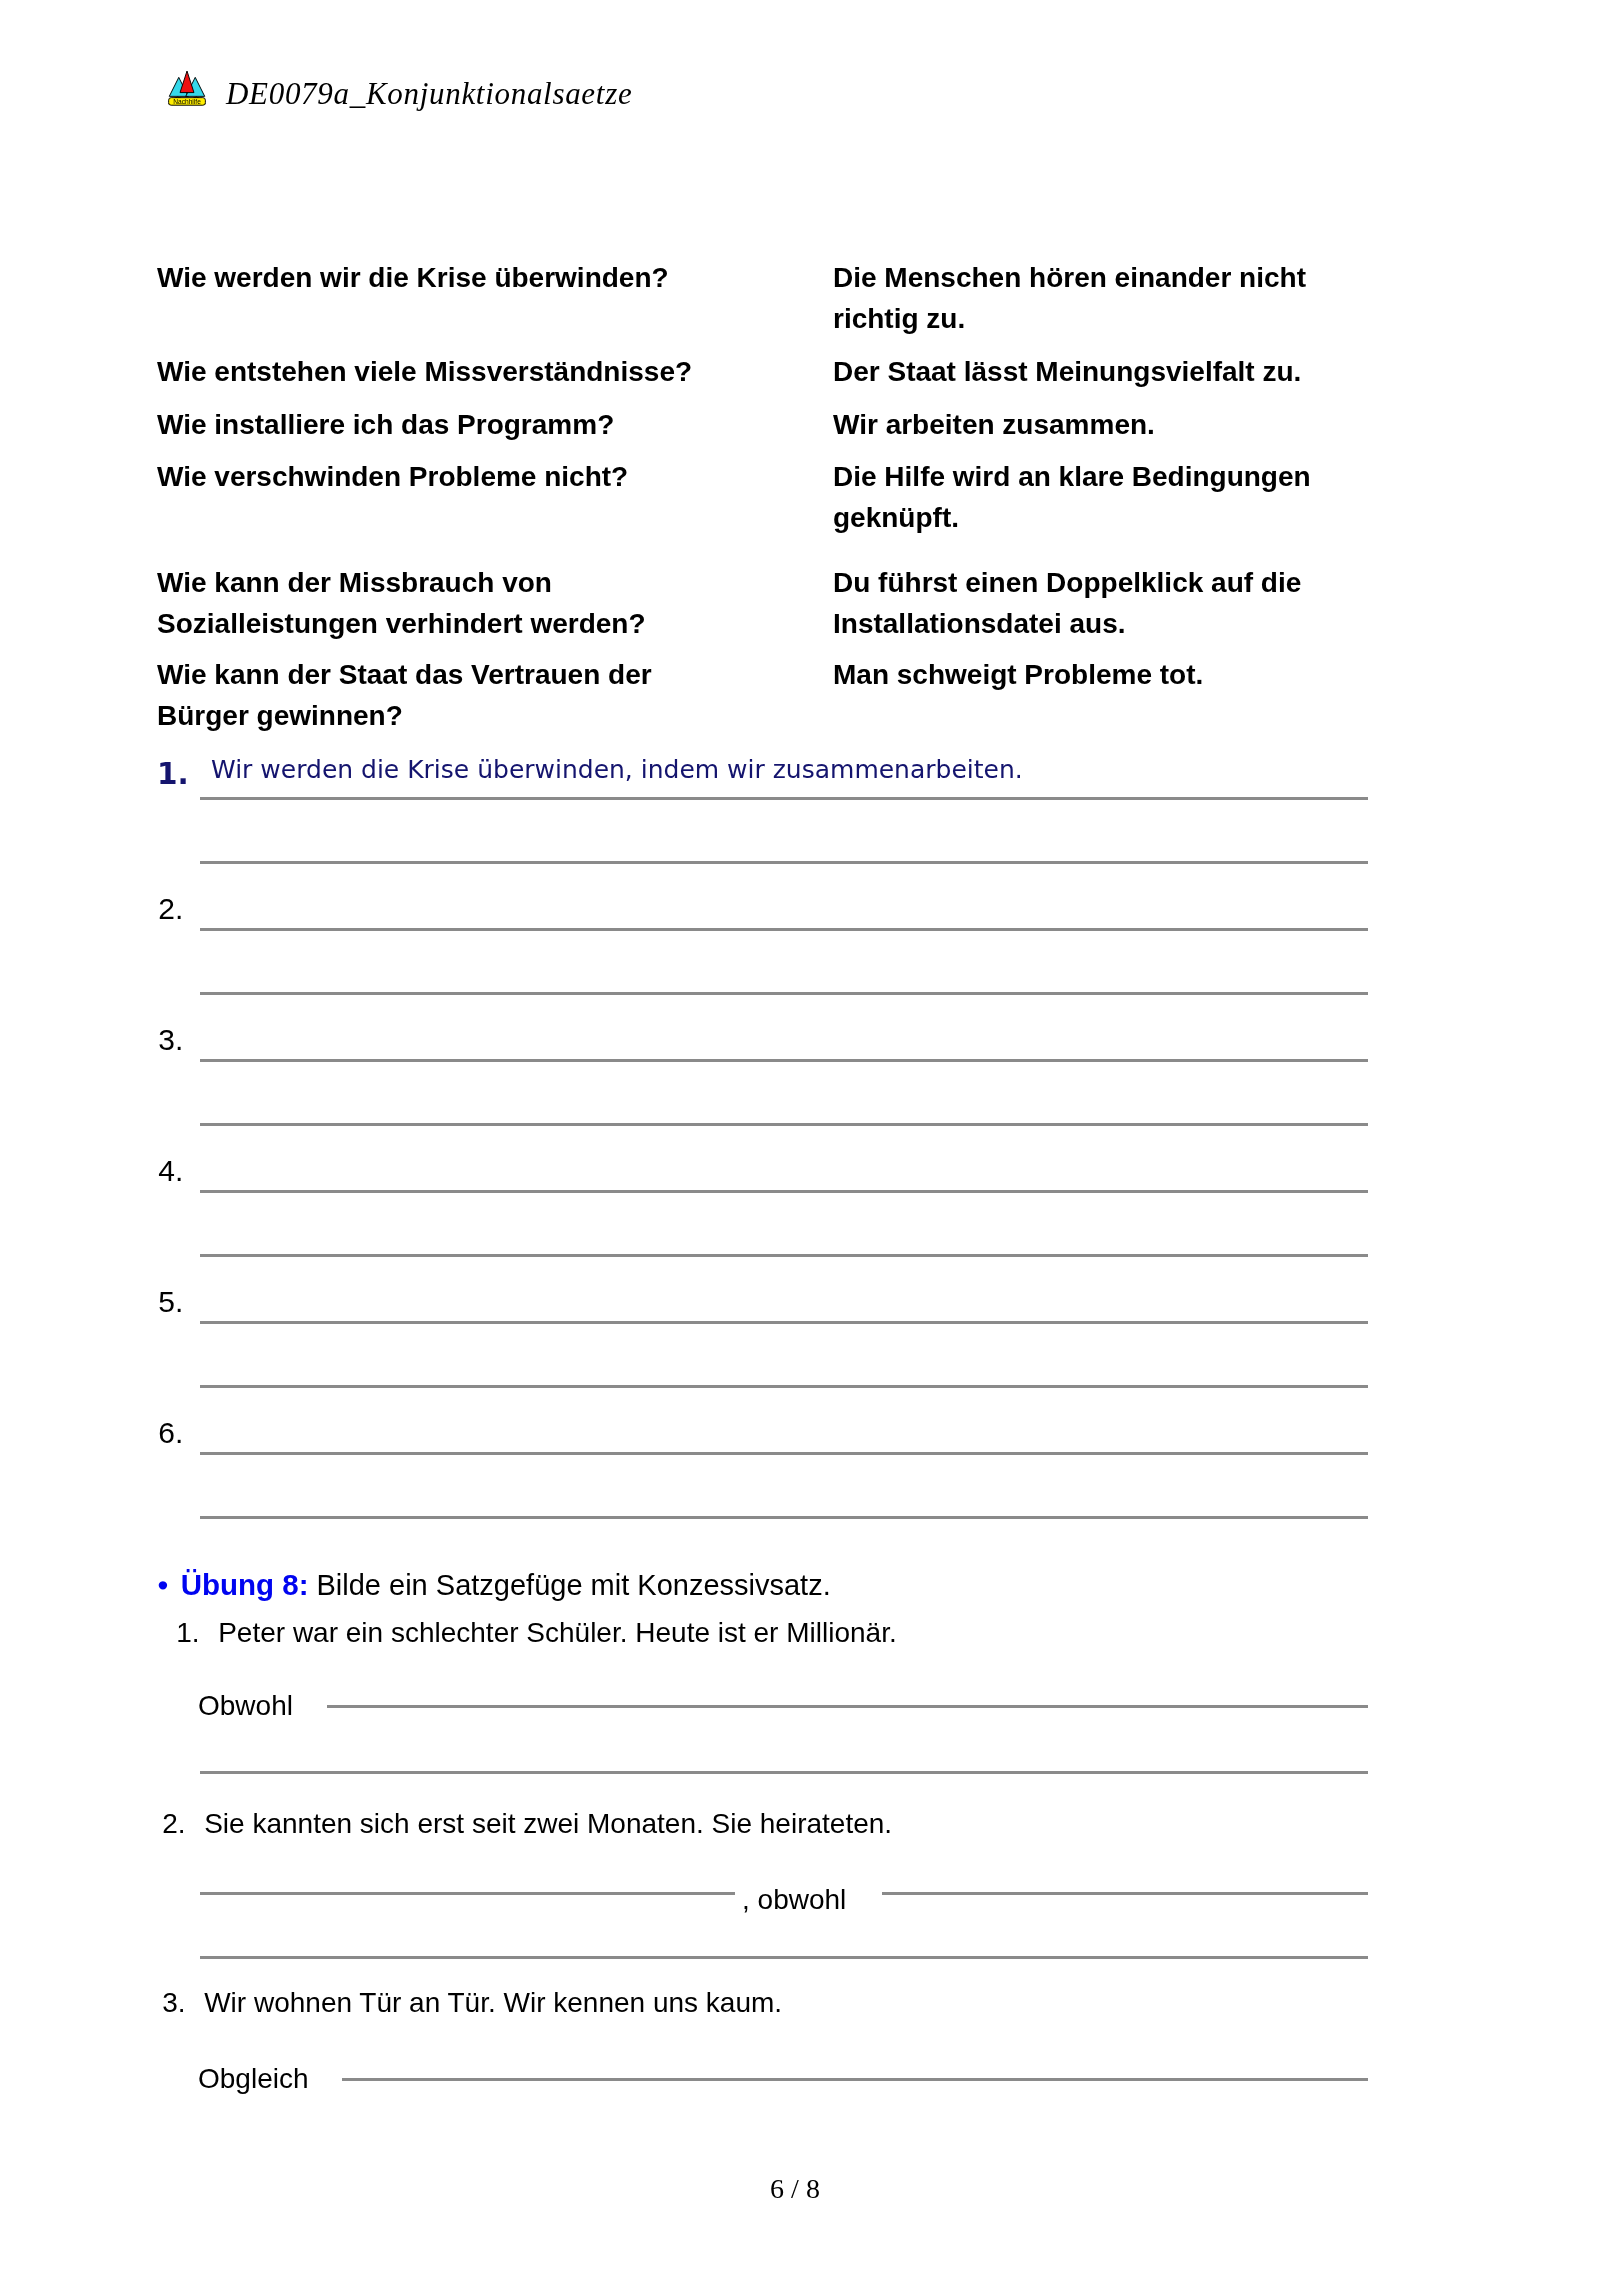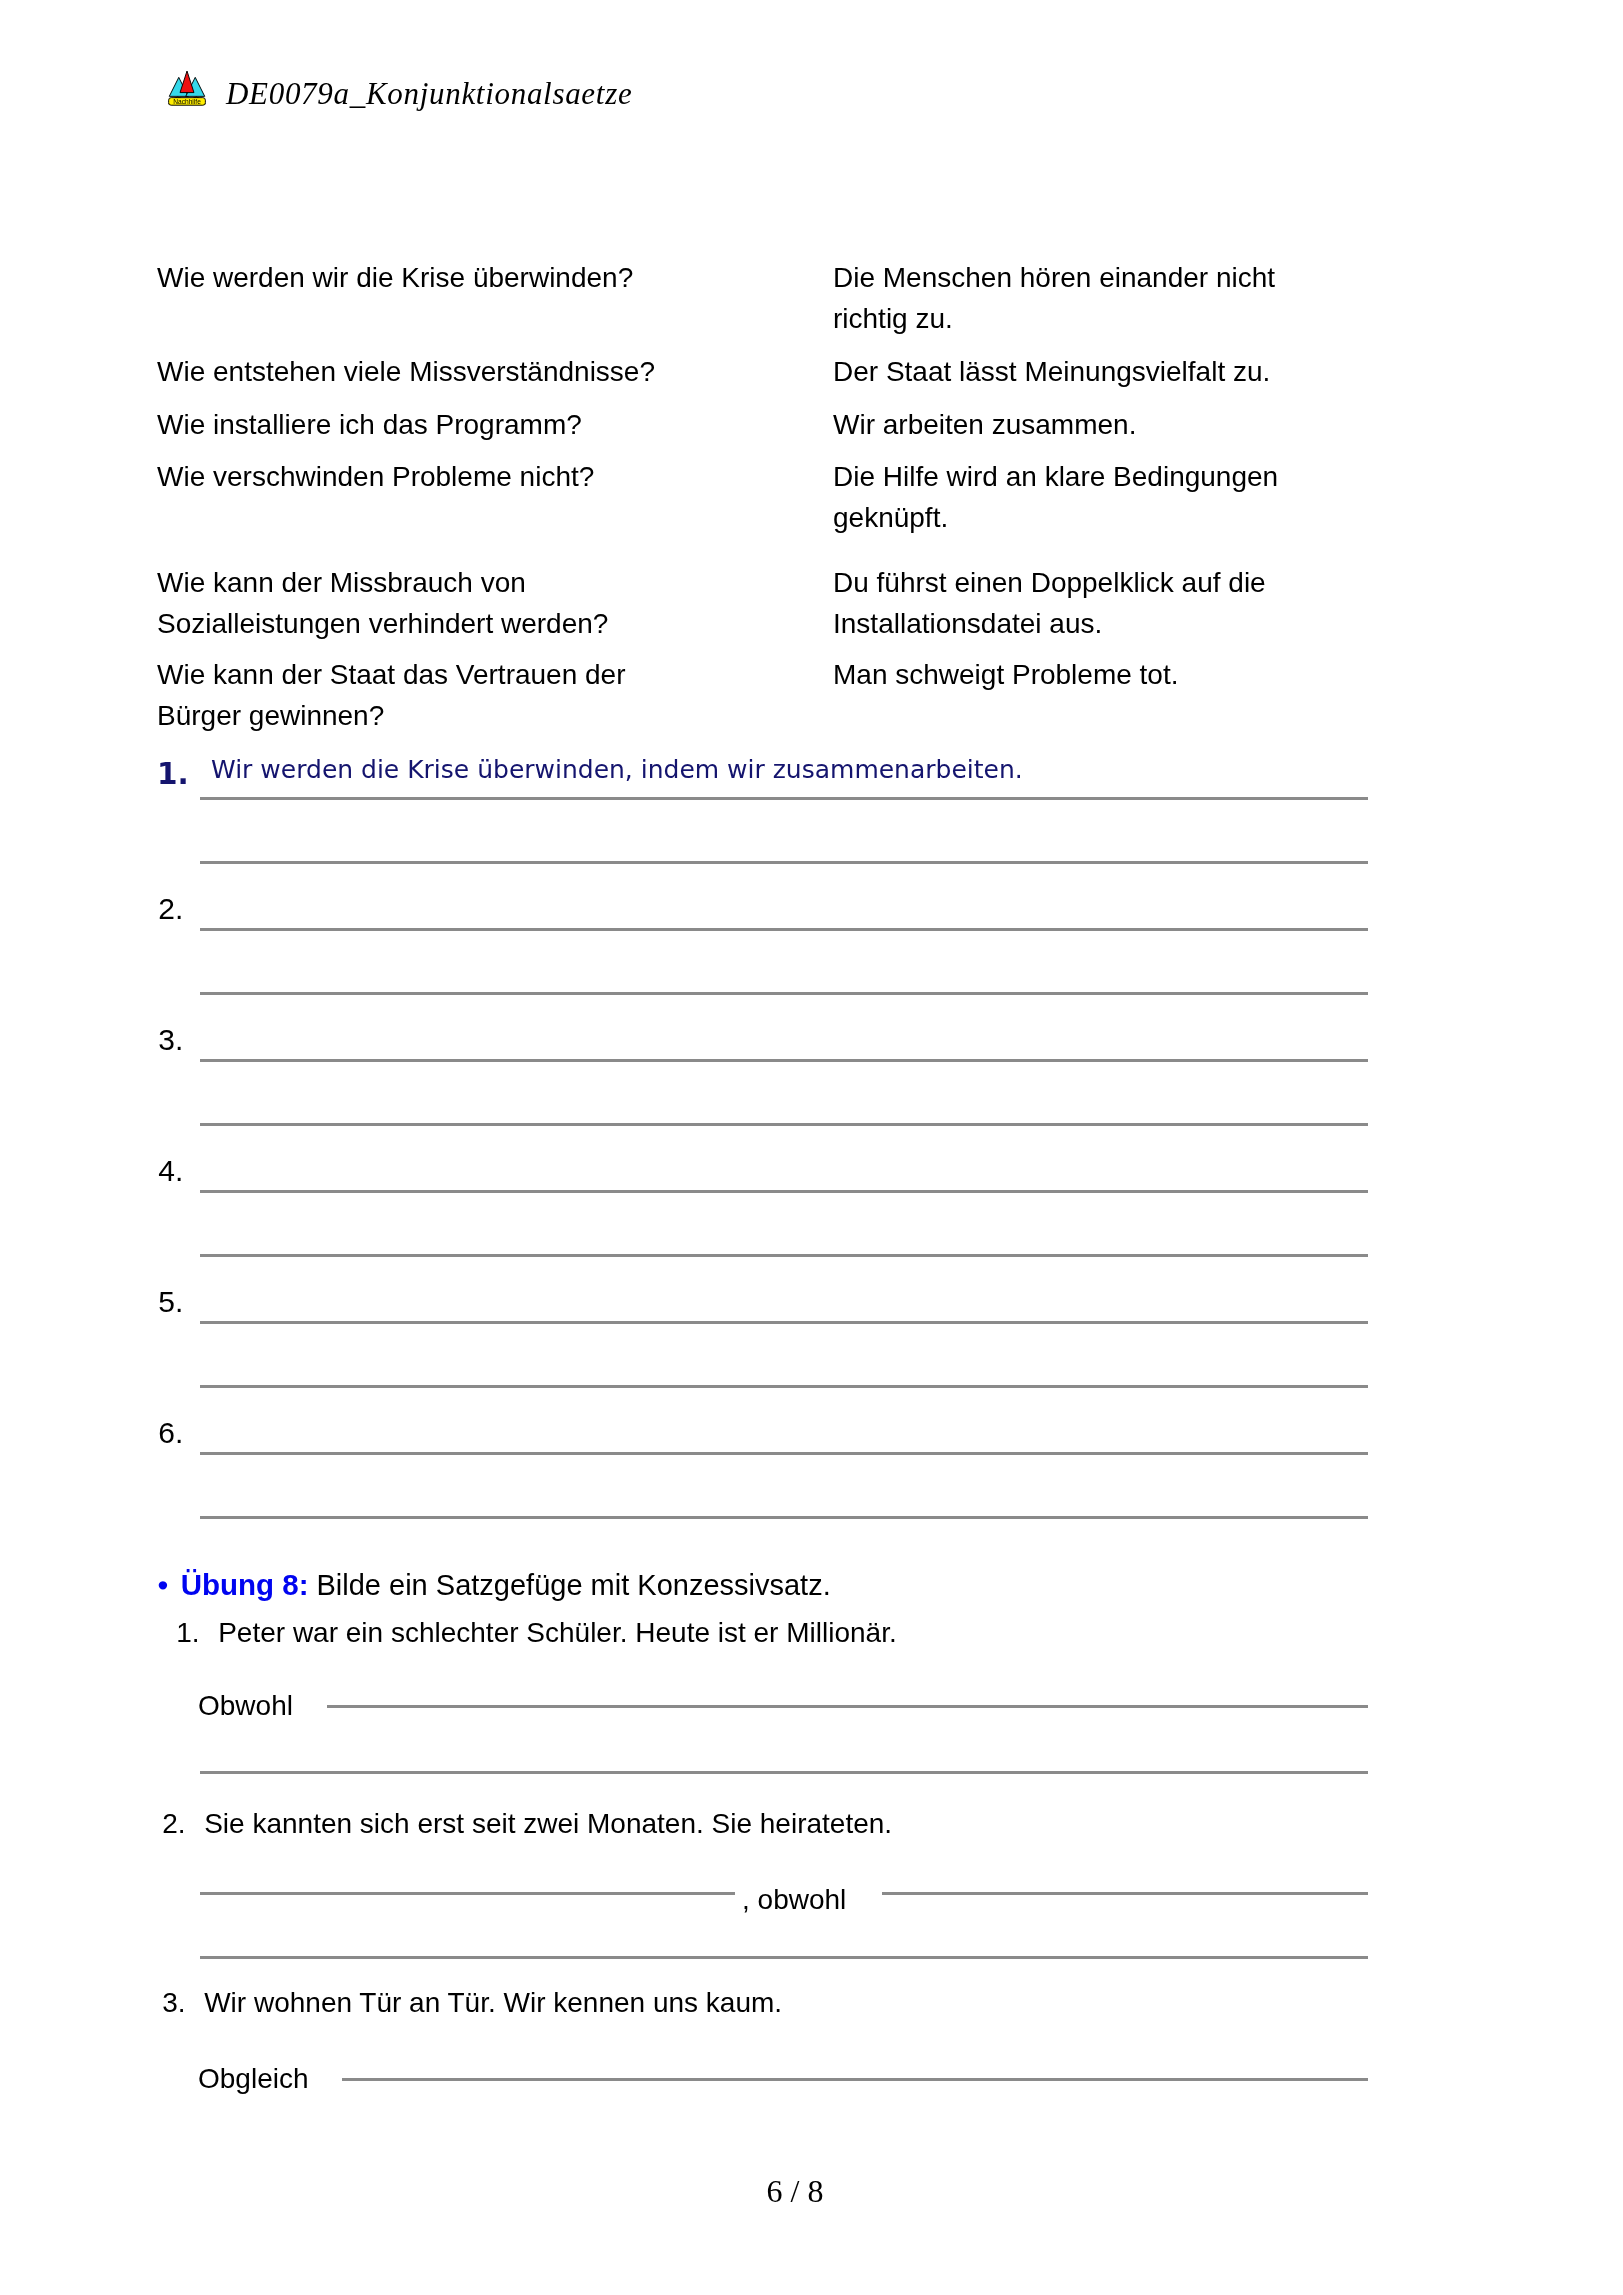--- a/index.html
+++ b/index.html
@@ -14,42 +14,42 @@
   
   .ex-head{position:absolute;left:157px;width:1293px;font-size:29px;line-height:43px;text-align:justify;}
   .u7-head{top:156px;}
   .u8-head{top:1563px;text-align:left;}
   .bullet{color:#0004f0;font-size:19.6px;vertical-align:3.9px;letter-spacing:11.8px;}
   .ex-label{color:#0004f0;font-weight:bold;font-size:29.5px;}
   .it{font-style:italic;}
 
   
   .qa{position:absolute;left:157px;top:257px;width:1293px;font-size:28px;line-height:41px;}
-  .qa-row{display:flex;}
+  .qa-row{display:flex;font-weight:bold;}
   .qa-row .q{width:647px;white-space:pre-line;}
   .qa-row .a{flex:1;white-space:pre-line;margin-left:29px;}
   .m18{margin-bottom:11.8px;} .m36{margin-bottom:23.6px;} .m16{margin-bottom:10.5px;}
 
   
   .answers{position:absolute;left:157px;top:735px;width:1276px;}
   .ans-item{position:relative;height:131px;}
   .wline{position:absolute;height:3.3px;background:#8a8a8a;}
   .ans-item .rule1{left:43px;right:0;top:62px;}
   .ans-item .rule2{left:43px;right:0;top:126px;}
   .ans-item .num{position:absolute;left:1.3px;top:27.5px;font-size:30px;line-height:1;}
   .ans-item .hand, .ans-item .num.navy{color:#14146e;font-family:"DejaVu Sans", cursive;}
   .ans-item .hand{position:absolute;left:54px;top:19.6px;font-size:25px;line-height:1.2;white-space:nowrap;}
   .ans-item .num.navy{top:25px;left:0;font-weight:bold;font-size:29.5px;}
 
   
   .u8-item{position:absolute;left:157px;font-size:28px;line-height:38px;}
   .u8num{display:inline-block;min-width:42px;padding-left:5.2px;}
   .prompt{position:absolute;font-size:28px;line-height:38px;margin-top:17px;}
   .footer{position:absolute;left:157px;top:2173px;width:1276px;text-align:center;
-          font-family:"Liberation Serif", serif;font-size:32px;}
+          font-family:"Liberation Serif", serif;font-size:28px;}
 </style>
 </head>
 <body>
 
 <div class="page">
 
   <svg class="logo" viewBox="0 0 60 58">
     <polygon points="17,13 2,43 32,43" fill="#35d8ea" stroke="#000" stroke-width="1.5"></polygon>
     <polygon points="43,13 28,43 58,43" fill="#35d8ea" stroke="#000" stroke-width="1.5"></polygon>
     <polygon points="30,3 19,37 41,37" fill="#ee1111" stroke="#000" stroke-width="1.5"></polygon>

